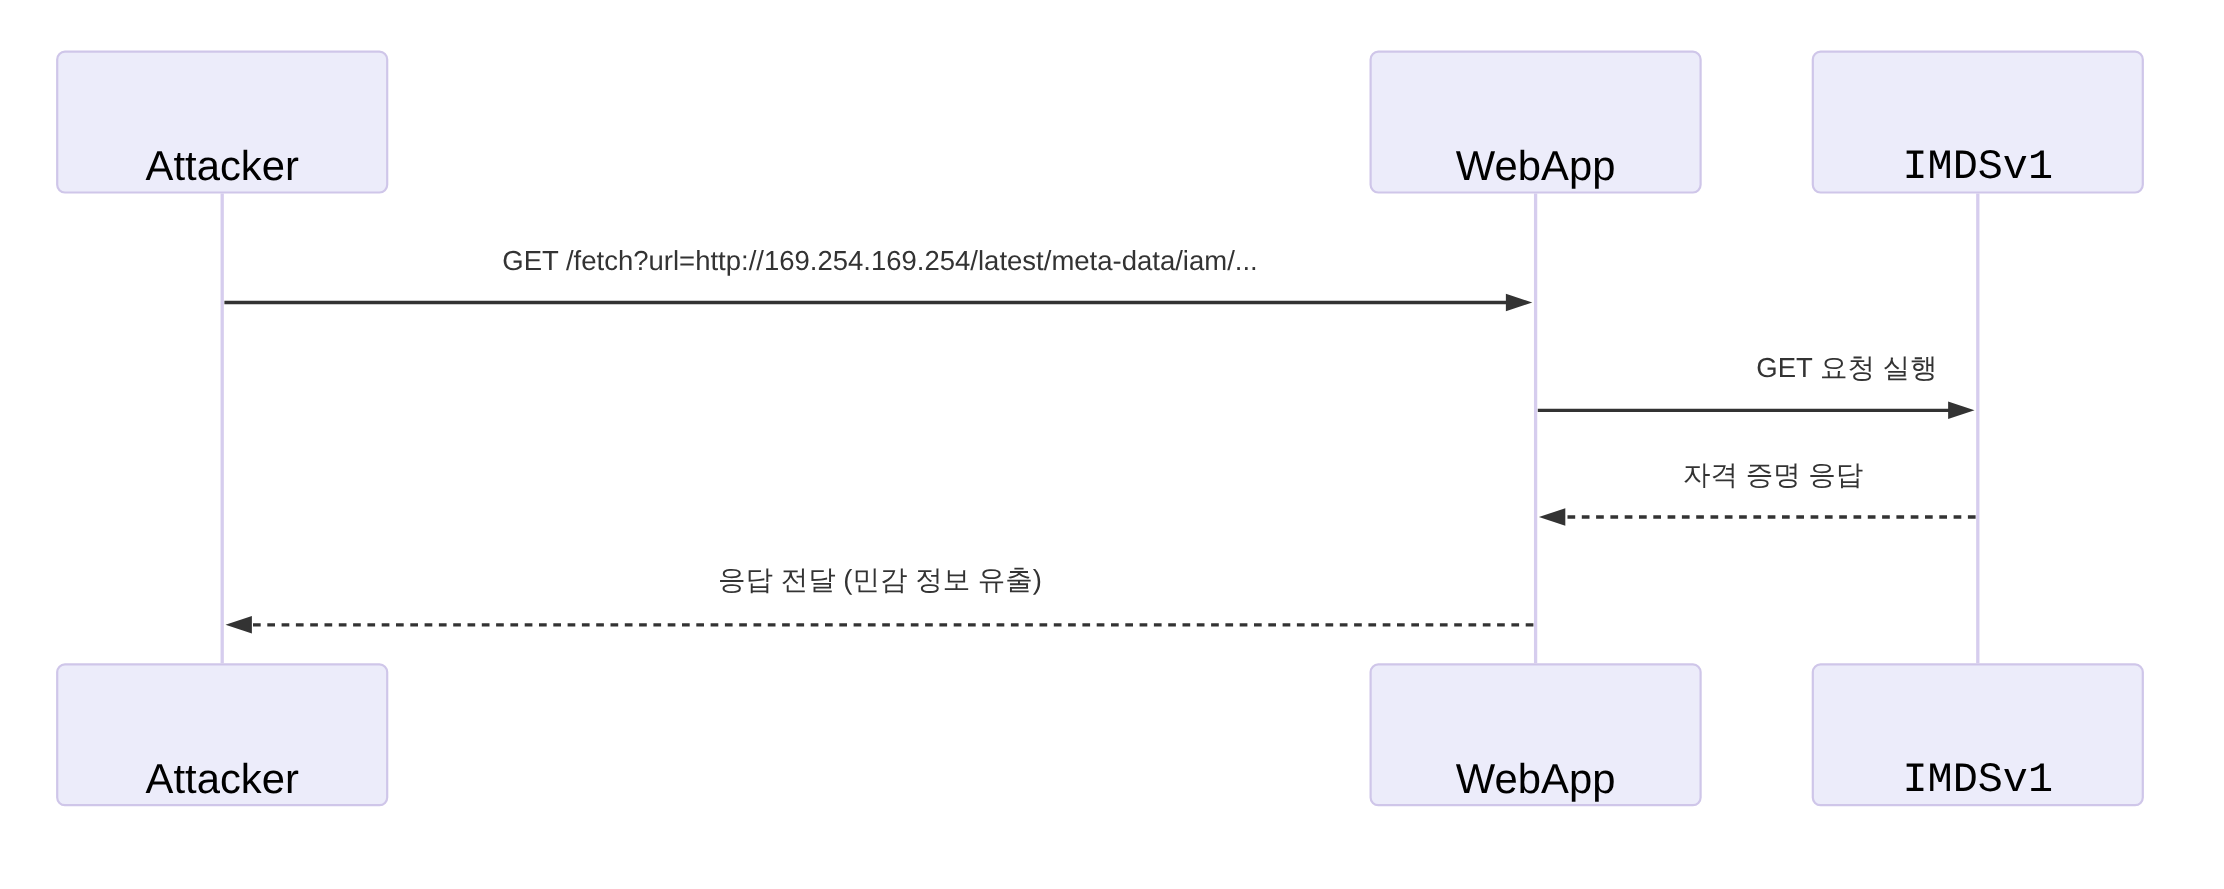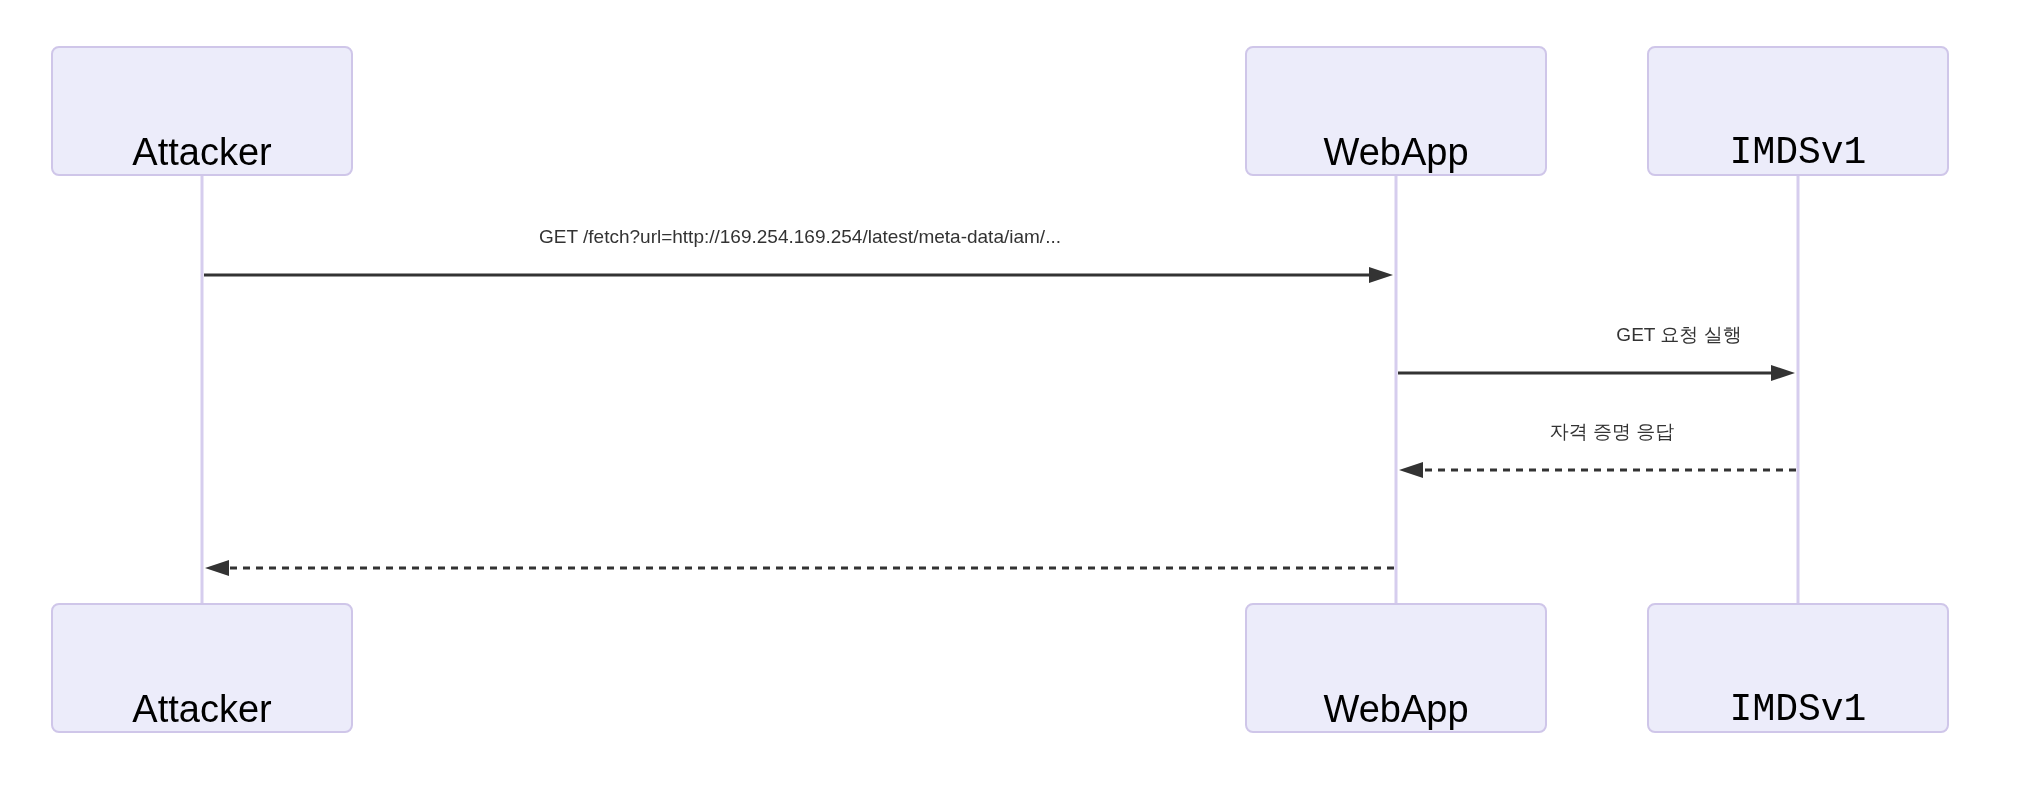--- a/index.html
+++ b/index.html
@@ -32,21 +32,21 @@
     display:flex;align-items:flex-end;justify-content:center;
   }
   .actor-label{
     font-size:38px;
     color:#000000;
     letter-spacing:0;
   }
   .msg-label{
     position:absolute;
     transform:translateX(-50%);
-    font-size:19px;
+    font-size:25px;
     line-height:34px;
     color:var(--text);
     white-space:nowrap;
     text-align:center;
   }
   
   .col-attacker{left:51px;}
   .col-webapp{left:1245px;}
   .col-imdsv1{left:1647px;font-family:Liberation Mono, monospace;}
   .row-top{top:46px;}
@@ -100,14 +100,15 @@
   <div class="actor-box col-webapp row-bottom">
     <span class="actor-label">WebApp</span>
   </div>
   <div class="actor-box col-imdsv1 row-bottom">
     <span class="actor-label">IMDSv1</span>
   </div>
 
   <div class="msg-label" style="left:800px;top:220px;">GET /fetch?url=http://169.254.169.254/latest/meta-data/iam/...</div>
   <div class="msg-label" style="left:1679px;top:318px;">GET 요청 실행</div>
   <div class="msg-label" style="left:1612px;top:415px;">자격 증명 응답</div>
+  <div class="msg-label" style="left:800px;top:510px;">응답 전달 (민감 정보 유출)</div>
 
 </div>
 
 </body></html>

